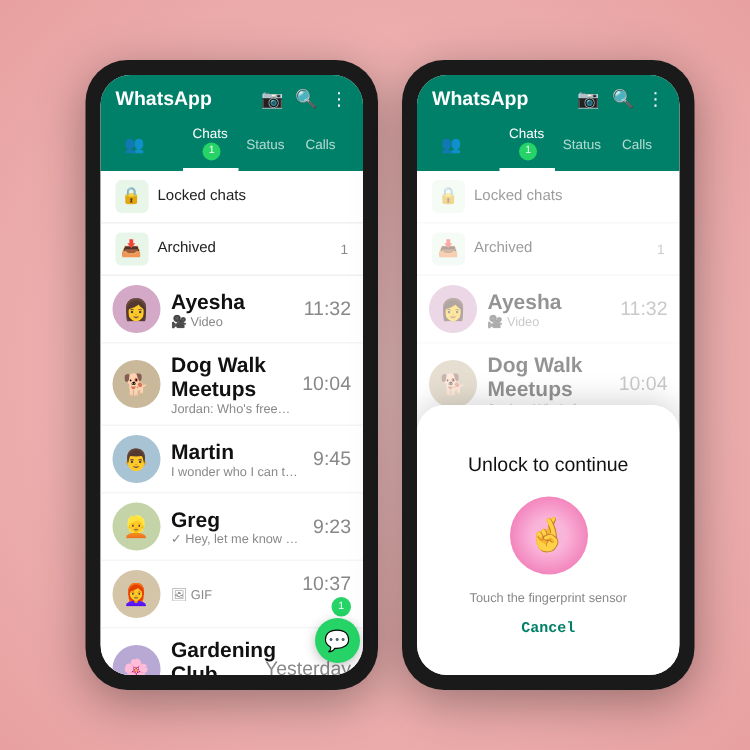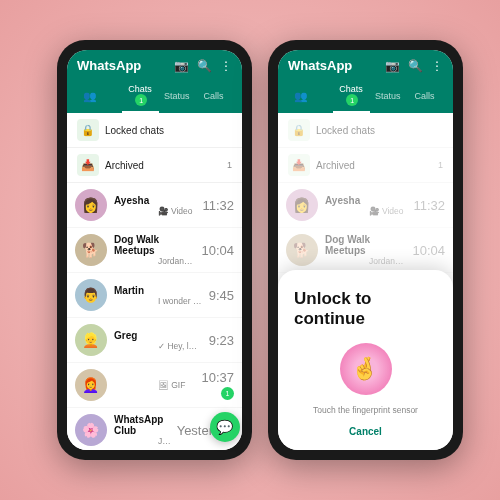--- a/index.html
+++ b/index.html
@@ -97,26 +97,25 @@
       border-bottom: 1px solid #f5f5f5;
       gap: 7px;
     }
     .avatar {
       width: 32px; height: 32px; border-radius: 50%;
       flex-shrink: 0; overflow: hidden;
       display: flex; align-items: center; justify-content: center;
       font-size: 14px;
     }
     .chat-body { flex: 1; min-width: 0; }
-    .chat-name { font-size: 10px; font-weight: 600; color: #111; }
+    .chat-name { font-size: 14px; font-weight: 600; color: #111; }
     .chat-preview {
       font-size: 8.5px; color: #888;
       white-space: nowrap; overflow: hidden; text-overflow: ellipsis;
       max-width: 110px;
-      margin-left: 44px;
     }
     .chat-meta { display: flex; flex-direction: column; align-items: flex-end; gap: 2px; }
     .chat-time { font-size: 13px; color: #888; }
     .unread-badge {
       background: #25D366; color: #fff; border-radius: 50%;
       width: 13px; height: 13px;
       font-size: 7px;
       display: flex; align-items: center; justify-content: center;
     }
     .fab {
@@ -135,39 +134,40 @@
       bottom: 0; left: 0; right: 0;
       height: 180px;
       background: #fff;
       border-radius: 18px 18px 20px 20px;
       box-shadow: 0 -2px 20px rgba(0,0,0,0.18);
       display: flex; flex-direction: column; align-items: center;
       justify-content: center; padding: 18px 16px 12px;
       z-index: 10;
     }
     .modal-title {
-      font-size: 17px; font-weight: 700; color: #111;
+      font-size: 13px; font-weight: 400; color: #111;
       margin-bottom: 14px;
     }
     .fingerprint-circle {
       width: 52px; height: 52px;
       border-radius: 50%;
       background: radial-gradient(circle, #f9a8d4 30%, #ec4899 100%);
       display: flex; align-items: center; justify-content: center;
       margin-bottom: 10px;
       opacity: 0.85;
     }
     .fingerprint-icon { font-size: 22px; }
     .modal-sub {
       font-size: 8.5px; color: #888;
       margin-bottom: 11px;
     }
     .modal-cancel {
       font-size: 10px; color: #008069; font-weight: 600;
       cursor: pointer;
+      font-family: Liberation Mono, monospace;
     }
     .dimmed-list { opacity: 0.45; }
     .avatar-ayesha { background: #d4a8c7; }
     .avatar-dog { background: #c9b99a; }
     .avatar-martin { background: #a8c4d4; }
     .avatar-greg { background: #c4d4a8; }
     .avatar-andrea { background: #d4c4a8; }
     .avatar-garden { background: #b8a8d4; }
   </style>
 </head>
@@ -267,21 +267,21 @@
           </div>
           <div class="chat-meta">
             <span class="chat-time">10:37</span>
             <div class="unread-badge">1</div>
           </div>
         </div>
 
         <div class="chat-item">
           <div class="avatar avatar-garden">🌸</div>
           <div class="chat-body">
-            <div class="chat-name">WhatsApp Club</div>
+            <div class="chat-name">Gardening Club</div>
             <div class="chat-preview">Just got some new flower seeds...</div>
           </div>
           <div class="chat-meta">
             <span class="chat-time">Yesterday</span>
           </div>
         </div>
 
       </div>
 
       <div class="fab">

